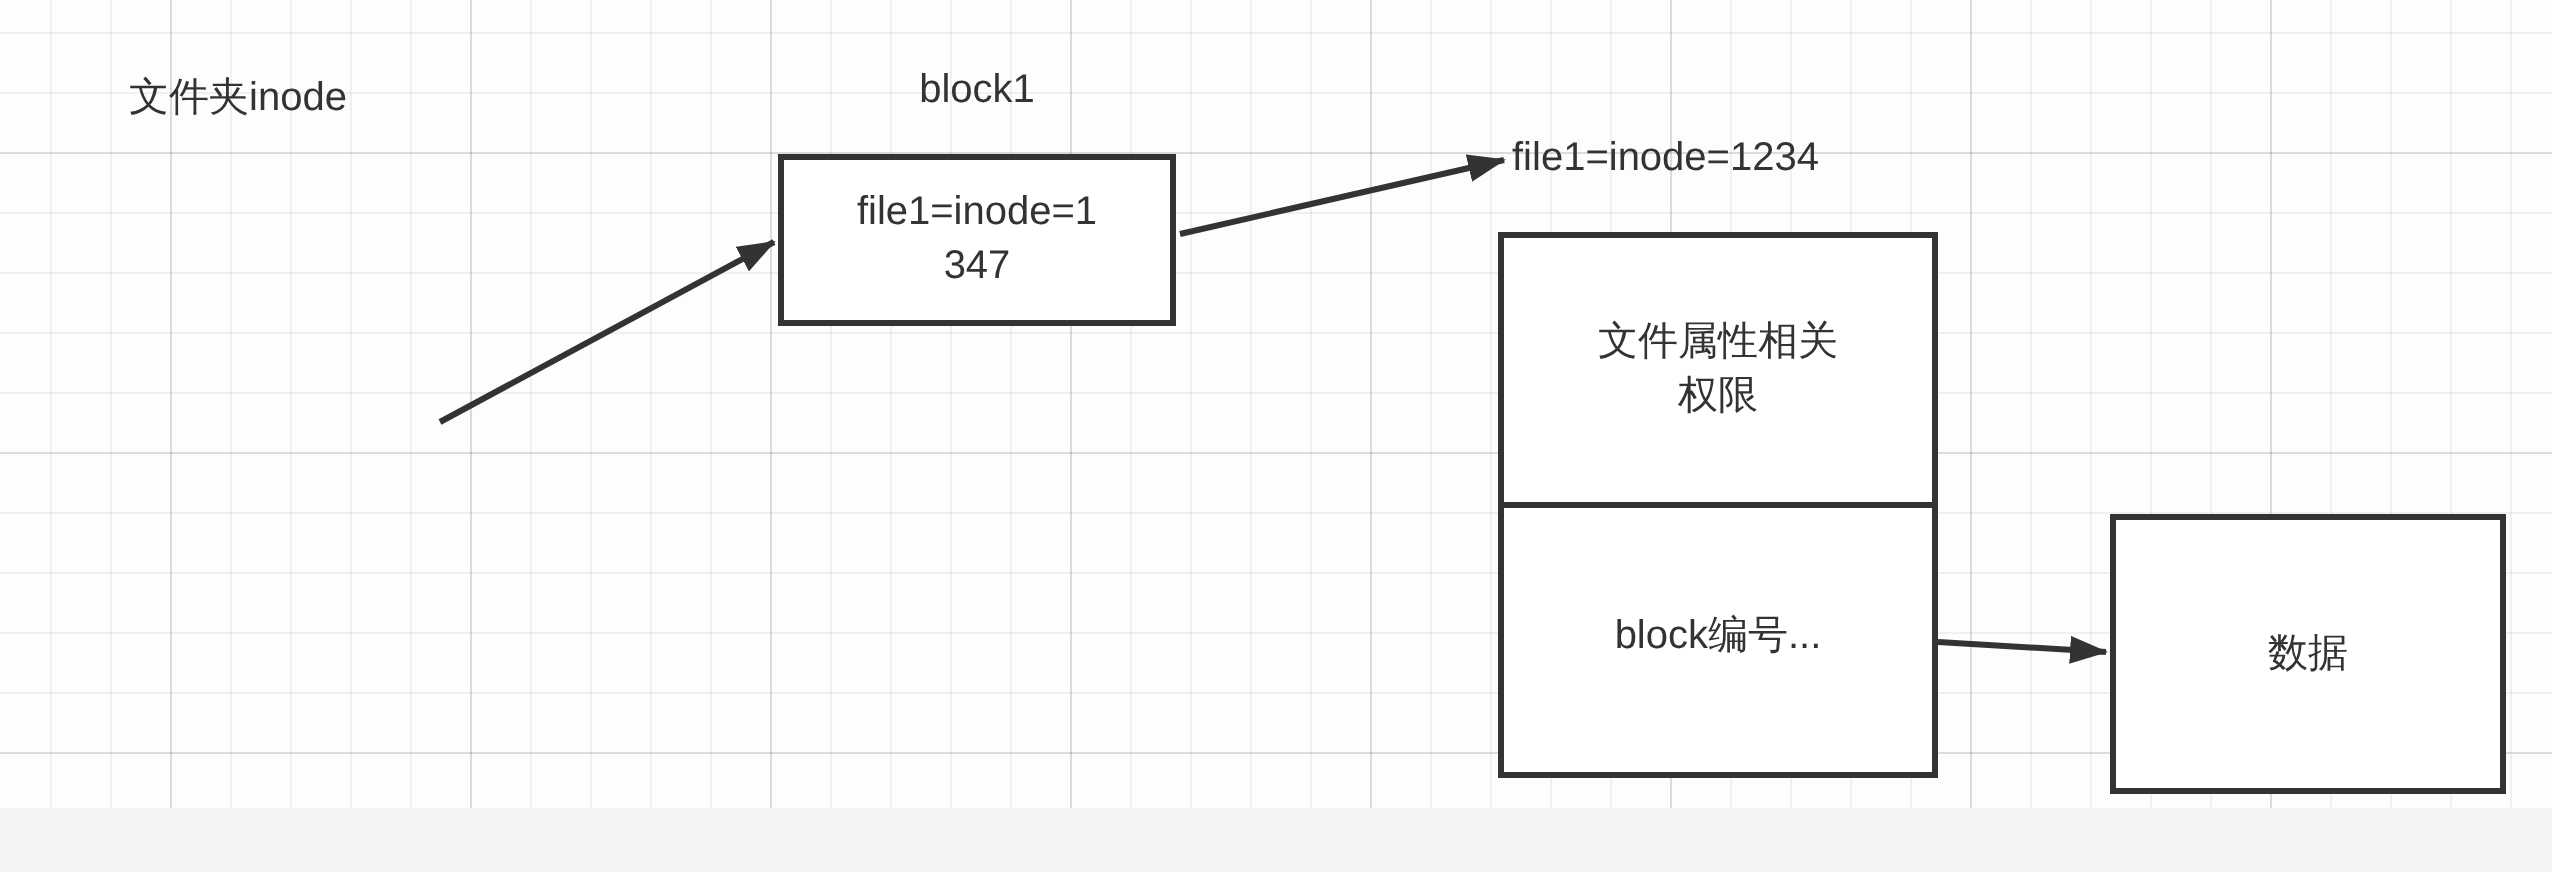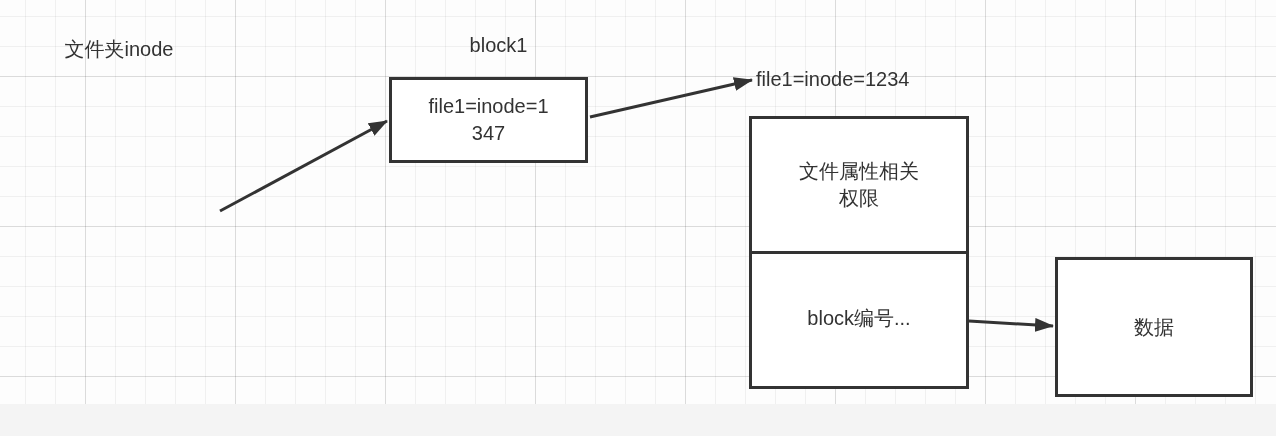--- a/index.html
+++ b/index.html
@@ -74,21 +74,21 @@
       </marker>
     </defs>
     <line x1="220" y1="211" x2="387" y2="121" stroke="#333333" stroke-width="3" marker-end="url(#ah)"></line>
     <line x1="590" y1="117" x2="752" y2="80" stroke="#333333" stroke-width="3" marker-end="url(#ah)"></line>
     <line x1="969" y1="321" x2="1053" y2="326" stroke="#333333" stroke-width="3" marker-end="url(#ah)"></line>
   </svg>
 
   <div class="float-label centered" style="left:21px;top:37px;width:196px;">文件夹inode</div>
 
 
-  <div class="float-label centered" style="left:399px;top:33px;width:199px;">block1</div>
+  <div class="float-label centered" style="left:389px;top:33px;width:199px;">block1</div>
 
   <div class="node single" style="left:389px;top:77px;width:199px;height:86px;">
     <div>file1=inode=1</div>
     <div>347</div>
   </div>
 
   <div class="float-label" style="left:756px;top:67px;">file1=inode=1234</div>
 
   <div class="node" style="left:749px;top:116px;width:220px;height:273px;">
     <div class="cell" style="height:132px;">

